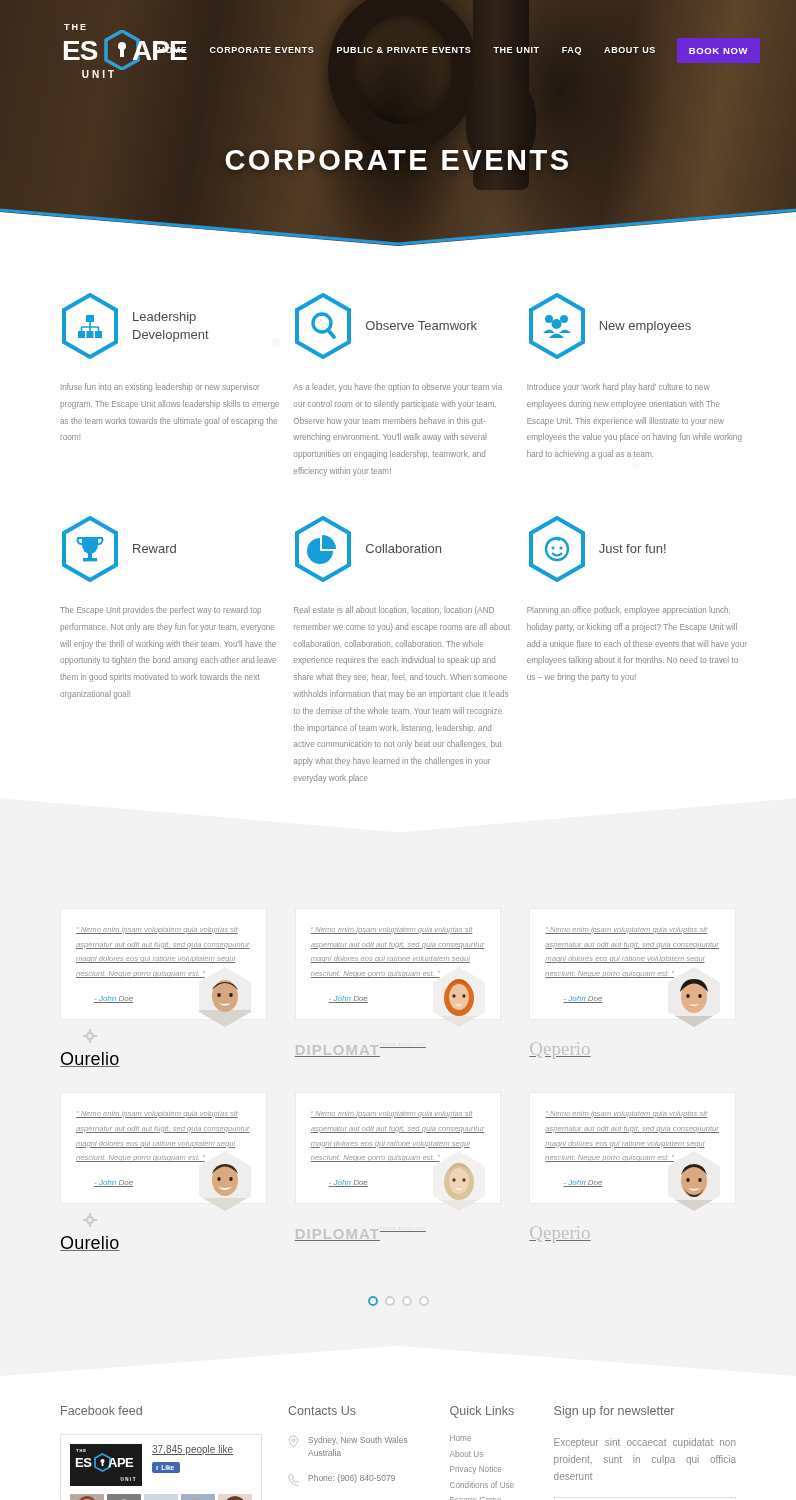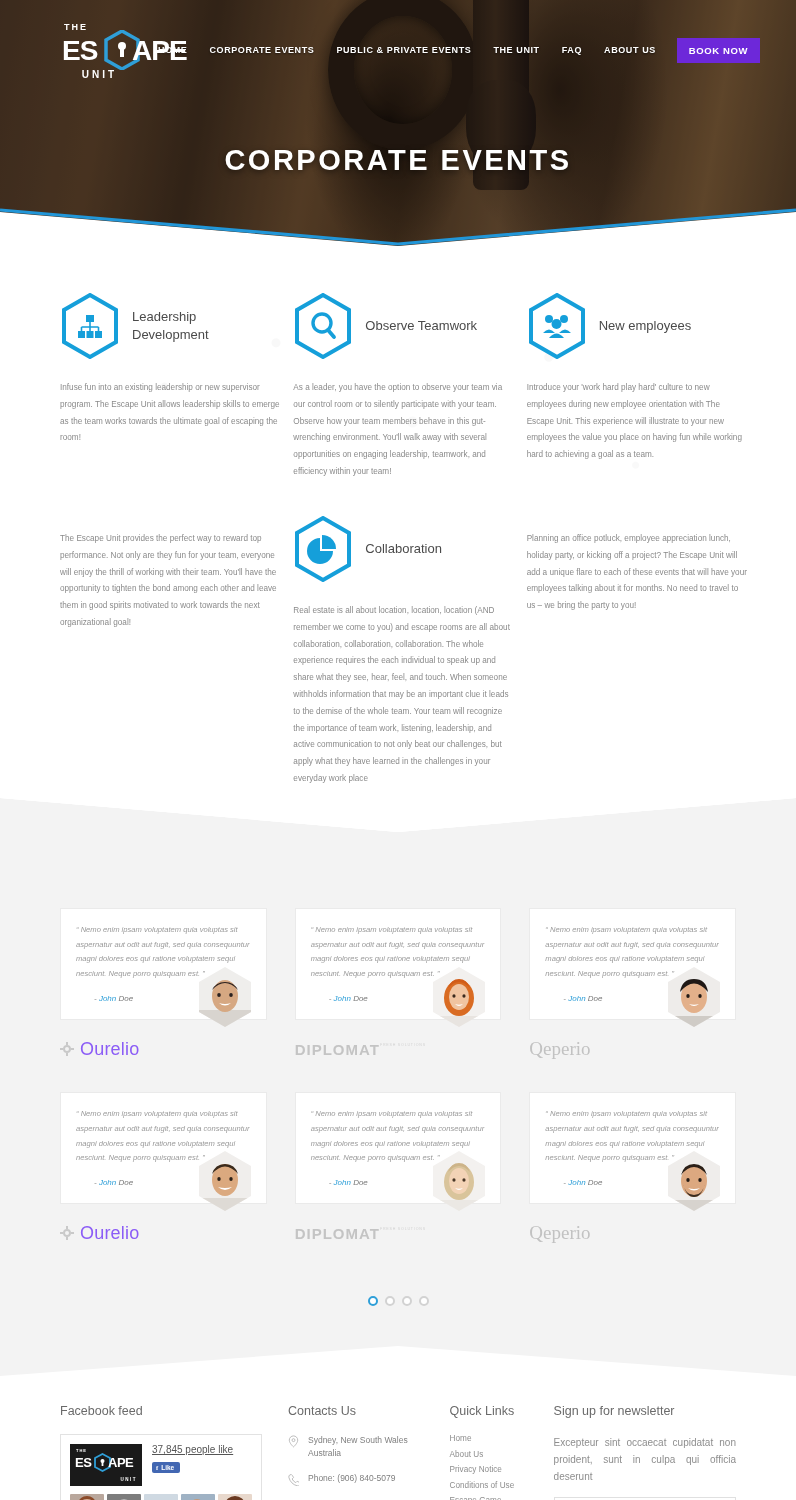--- a/index.html
+++ b/index.html
@@ -178,21 +178,21 @@
   
   .testimonials {
     position: relative;
     background: #f3f3f3;
     margin-top: 10px;
     padding: 110px 60px 70px 60px;
   }
   .testi-top-cut { position:absolute; top:0; left:0; width:796px; height:36px; }
   .testi-bot-cut { position:absolute; bottom:0; left:0; width:796px; height:30px; }
 
-  .testi-row { display: flex; gap: 28px; }
+  .testi-row { display: flex; gap: 28px; text-decoration: underline; }
   .testi-row.second { margin-top: 28px; }
   .testi-cell { width: 232px; position: relative; }
   .testi-card {
     background: #ffffff;
     border: 1px solid #eaeaea;
     padding: 14px 15px 16px 15px;
     min-height: 86px;
     position: relative;
   }
   .testi-quote {
@@ -215,21 +215,21 @@
     width: 56px; height: 62px;
     z-index: 3;
   }
   .testi-logo {
     margin-top: 14px;
     height: 30px;
     display: flex;
     align-items: center;
     color: #c9c9c9;
   }
-  .logo-ourelio { font-size: 18px; color: #8b5cf6; letter-spacing: .2px; display:flex; align-items:center; gap:6px;}
+  .logo-ourelio { font-size: 18px; color: #000000; letter-spacing: .2px; display:flex; align-items:center; gap:6px;flex-direction:column;}
   .logo-diplomat { display:flex; flex-direction:row; line-height:1; }
   .logo-diplomat .big { font-size: 15px; font-weight: 700; letter-spacing: 1px; color: #c4c4c4; }
   .logo-diplomat .small { font-size: 3.6px; letter-spacing: .8px; color: #d2d2d2; margin-top: 2px; }
   .logo-qeperio { font-family: "Liberation Serif", serif; font-size: 19px; color: #c2c2c2; }
 
   .dots { display: flex; justify-content: center; gap: 7px; margin-top: 48px; }
   .dot { width: 10px; height: 10px; border-radius: 50%; border: 2px solid #d2d2d2; background: #fff; cursor: pointer; }
   .dot.active { border-color: #2f9fd8; }
 
   
@@ -371,36 +371,57 @@
         </svg>
         <div class="feat-title">New employees</div>
       </div>
       <div class="feat-body">Introduce your 'work hard play hard' culture to new employees during new employee orientation with The Escape Unit.  This experience will illustrate to your new employees the value you place on having fun while working hard to achieving a goal as a team.</div>
     </div>
   </div>
 
   <div class="feat-row second">
 
     <div class="feat">
+      <div class="feat-head">
+        <svg class="hexicon" viewBox="0 0 60 66">
+          <polygon points="30,2 56,17 56,49 30,64 4,49 4,17" fill="none" stroke="#159fda" stroke-width="4"></polygon>
+          <path d="M22,21 h16 v8 a8,9 0 0 1 -16,0 z" fill="#159fda"></path>
+          <path d="M22,22 h-4 a4,4 0 0 0 4,6 M38,22 h4 a4,4 0 0 1 -4,6" fill="none" stroke="#159fda" stroke-width="2"></path>
+          <rect x="28" y="37" width="4" height="5" fill="#159fda"></rect>
+          <rect x="23" y="42" width="14" height="3.4" fill="#159fda"></rect>
+        </svg>
+        <div class="feat-title">Reward</div>
+      </div>
       <div class="feat-body">The Escape Unit provides the perfect way to reward top performance.  Not only are they fun for your team, everyone will enjoy the thrill of working with their team. You'll have the opportunity to tighten the bond among each other and leave them in good spirits motivated to work towards the next organizational goal!</div>
     </div>
 
     <div class="feat">
       <div class="feat-head">
         <svg class="hexicon" viewBox="0 0 60 66">
           <polygon points="30,2 56,17 56,49 30,64 4,49 4,17" fill="none" stroke="#159fda" stroke-width="4"></polygon>
           <path d="M29,33 L29,19 A14,14 0 0 1 43,33 Z" fill="#159fda"></path>
           <path d="M27,22 A13,13 0 1 0 40,35 L27,35 Z" fill="#159fda"></path>
         </svg>
         <div class="feat-title">Collaboration</div>
       </div>
       <div class="feat-body">Real estate is all about location, location, location (AND remember we come to you) and escape rooms are all about collaboration, collaboration, collaboration.  The whole experience requires the each individual to speak up and share what they see, hear, feel, and touch.  When someone withholds information that may be an important clue it leads to the demise of the whole team.  Your team will recognize the importance of team work, listening, leadership, and active communication to not only beat our challenges, but apply what they have learned in the challenges in your everyday work place</div>
     </div>
 
     <div class="feat">
+      <div class="feat-head">
+        <svg class="hexicon" viewBox="0 0 60 66">
+          <polygon points="30,2 56,17 56,49 30,64 4,49 4,17" fill="none" stroke="#159fda" stroke-width="4"></polygon>
+          <circle cx="30" cy="33" r="11" fill="none" stroke="#159fda" stroke-width="2.4"></circle>
+          <path d="M20,27 q6,-6 13,-3" fill="none" stroke="#159fda" stroke-width="2.2"></path>
+          <circle cx="26" cy="32" r="1.6" fill="#159fda"></circle>
+          <circle cx="34" cy="32" r="1.6" fill="#159fda"></circle>
+          <path d="M25,37 q5,5 10,0" fill="none" stroke="#159fda" stroke-width="2"></path>
+        </svg>
+        <div class="feat-title">Just for fun!</div>
+      </div>
       <div class="feat-body">Planning an office potluck, employee appreciation lunch, holiday party, or kicking off a project?  The Escape Unit will add a unique flare to each of these events that will have your employees talking about it for months.  No need to travel to us – we bring the party to you!</div>
     </div>
   </div>
 </section>
 
 <section class="testimonials">
   <svg class="testi-top-cut" viewBox="0 0 796 36" preserveAspectRatio="none">
     <polygon points="0,0 398,34 796,0 796,0 0,0" fill="#ffffff"></polygon>
     <polygon points="0,0 398,34 796,0 796,-2 0,-2" fill="#ffffff"></polygon>
     <path d="M0,0 L398,34 L796,0 L796,0 L0,0 Z" fill="#ffffff"></path>

